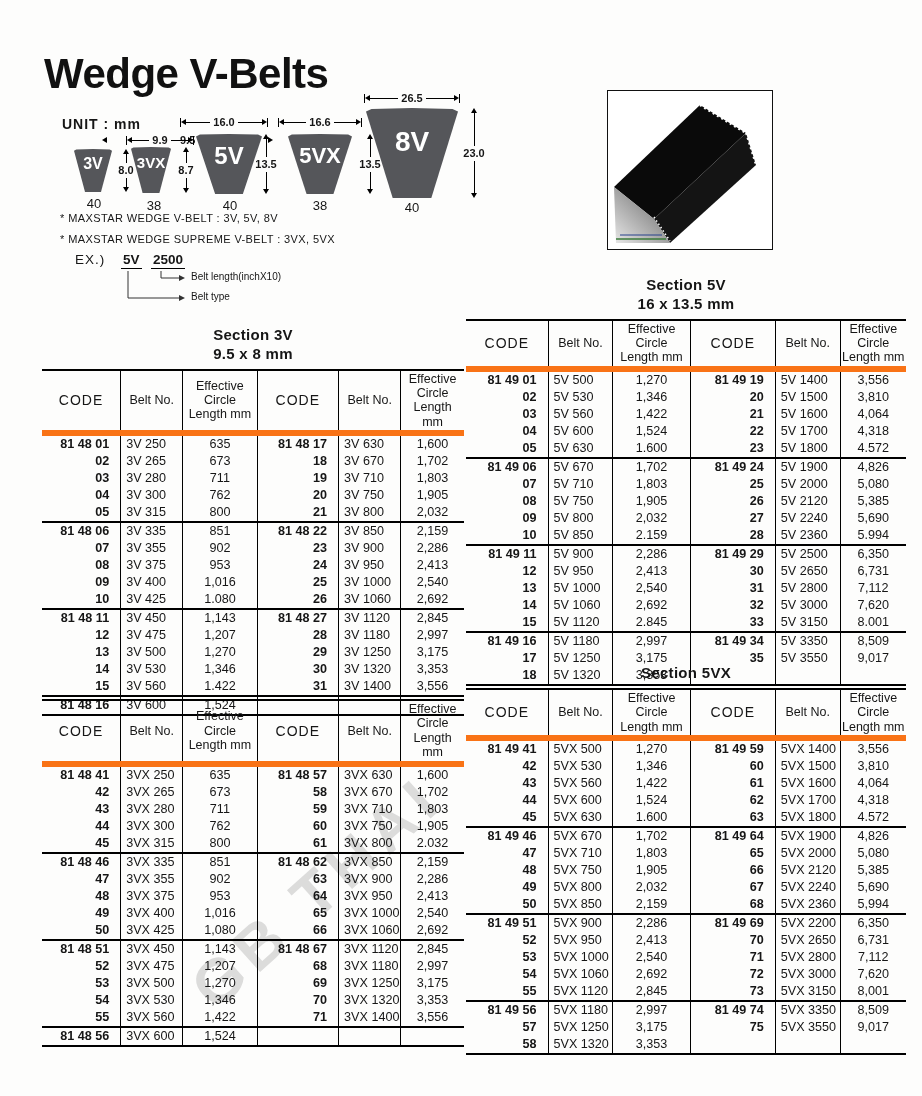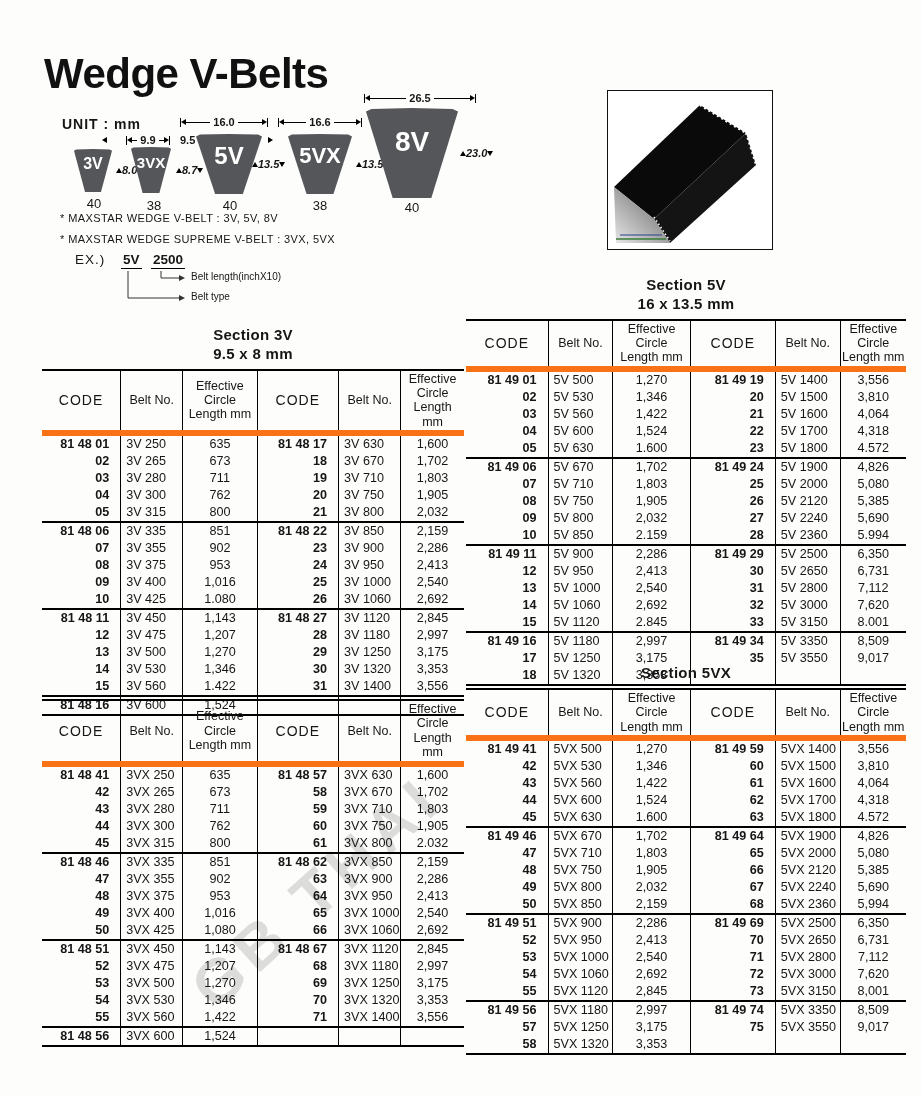--- a/index.html
+++ b/index.html
@@ -17,21 +17,21 @@
 
   
   .hdim{display:flex;align-items:center;height:12px;}
   .hdim .ht{width:1px;height:9px;background:#000;}
   .hdim .ln{flex:1;height:1px;background:#000;min-width:2px;}
   .hdim .ha{width:0;height:0;border-top:3px solid transparent;border-bottom:3px solid transparent;}
   .hdim .ha.hl{border-right:5px solid #000;}
   .hdim .ha.hr{border-left:5px solid #000;}
   .hdim b{padding:0 3px;font-size:11px;font-weight:bold;white-space:nowrap;line-height:1;}
 
-  .vdim{display:flex;flex-direction:row;align-items:center;font-style:italic;}
+  .vdim{display:flex;flex-direction:column;align-items:center;}
   .vdim .va{width:0;height:0;border-left:3px solid transparent;border-right:3px solid transparent;}
   .vdim .va.up{border-bottom:5px solid #000;}
   .vdim .va.dn{border-top:5px solid #000;}
   .vdim .vl{width:1px;flex:1;background:#000;min-height:2px;}
   .vdim b{font-size:11px;font-weight:bold;line-height:1;padding:2px 0;white-space:nowrap;}
 
   .belt-shape{
     background:#55565a;
     clip-path:polygon(0% 4%,6% 1%,50% 0%,94% 1%,100% 4%,71% 100%,29% 100%);
     display:flex;justify-content:center;
@@ -113,21 +113,21 @@
     <i class="va up"></i>
       <i class="vl"></i>
       <b>8.0</b>
       <i class="vl"></i>
       <i class="va dn"></i>
   </div>
   <div class="abs angle-label" style="left:80px;top:196px;width:28px;">40</div>
 </div>
 
 <div>
-  <div class="abs hdim" style="left:126px;top:134px;width:44px;justify-content:space-between;">
+  <div class="abs hdim" style="left:126px;top:134px;width:68px;justify-content:space-between;">
     <i class="ht"></i>
       <i class="ha hl"></i>
       <i class="ln"></i>
       <b>9.9</b>
       <i class="ln"></i>
       <i class="ha hr"></i>
       <i class="ht"></i>
   </div>
   <div class="abs belt-shape" style="left:131px;top:147px;width:40px;height:46px;">
     <span style="font-size:15px;margin-top:8px;">3VX</span>
@@ -182,21 +182,21 @@
     <i class="va up"></i>
       <i class="vl"></i>
       <b>13.5</b>
       <i class="vl"></i>
       <i class="va dn"></i>
   </div>
   <div class="abs angle-label" style="left:302px;top:198px;width:36px;">38</div>
 </div>
 
 <div>
-  <div class="abs hdim" style="left:364px;top:92px;width:112px;">
+  <div class="abs hdim" style="left:364px;top:92px;width:96px;">
     <i class="ht"></i>
       <i class="ha hl"></i>
       <i class="ln"></i>
       <b>26.5</b>
       <i class="ln"></i>
       <i class="ha hr"></i>
       <i class="ht"></i>
   </div>
   <div class="abs belt-shape" style="left:366px;top:108px;width:92px;height:90px;">
     <span style="font-size:28px;margin-top:20px;">8V</span>
@@ -833,21 +833,21 @@
           <td class="c4">5VX 2360</td>
           <td class="c5">5,994</td>
         </tr>
       </tbody>
       <tbody>
         <tr>
           <td class="c0">81 49 51</td>
           <td class="c1">5VX 900</td>
           <td class="c2">2,286</td>
           <td class="c3">81 49 69</td>
-          <td class="c4">5VX 2500</td>
+          <td class="c4">5VX 2200</td>
           <td class="c5">6,350</td>
         </tr>
         <tr>
           <td class="c0">52</td>
           <td class="c1">5VX 950</td>
           <td class="c2">2,413</td>
           <td class="c3">70</td>
           <td class="c4">5VX 2650</td>
           <td class="c5">6,731</td>
         </tr>

